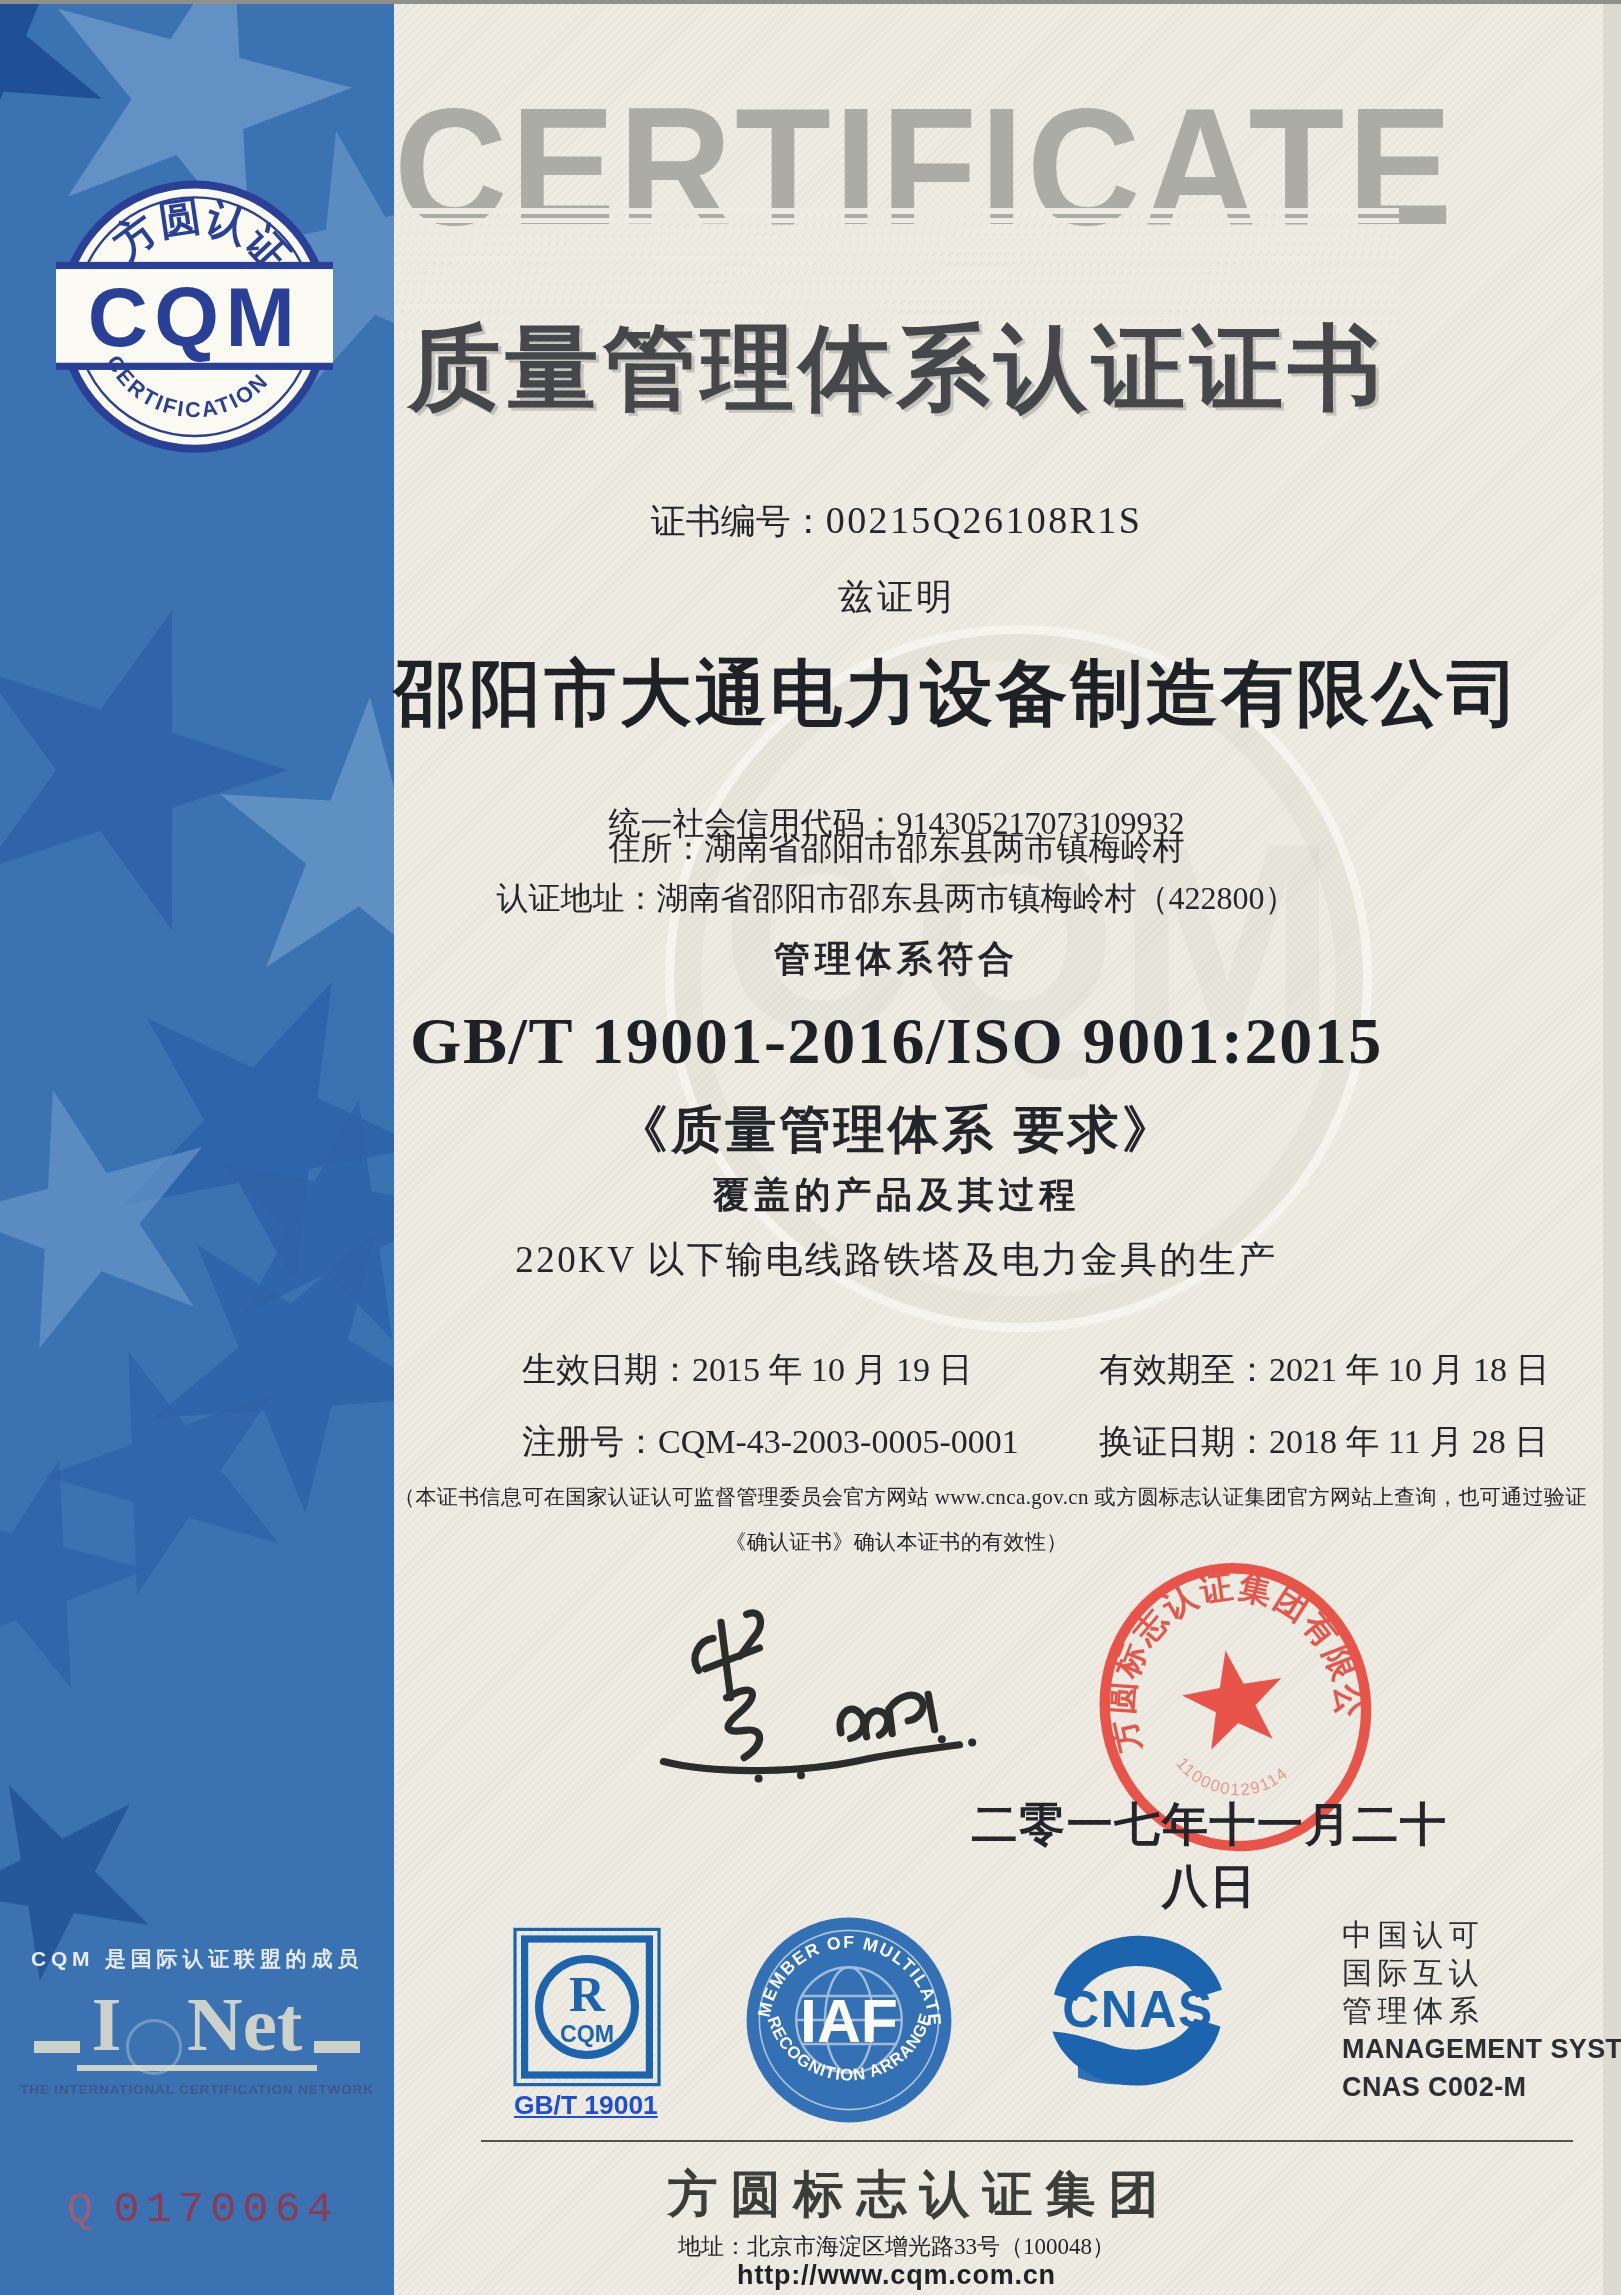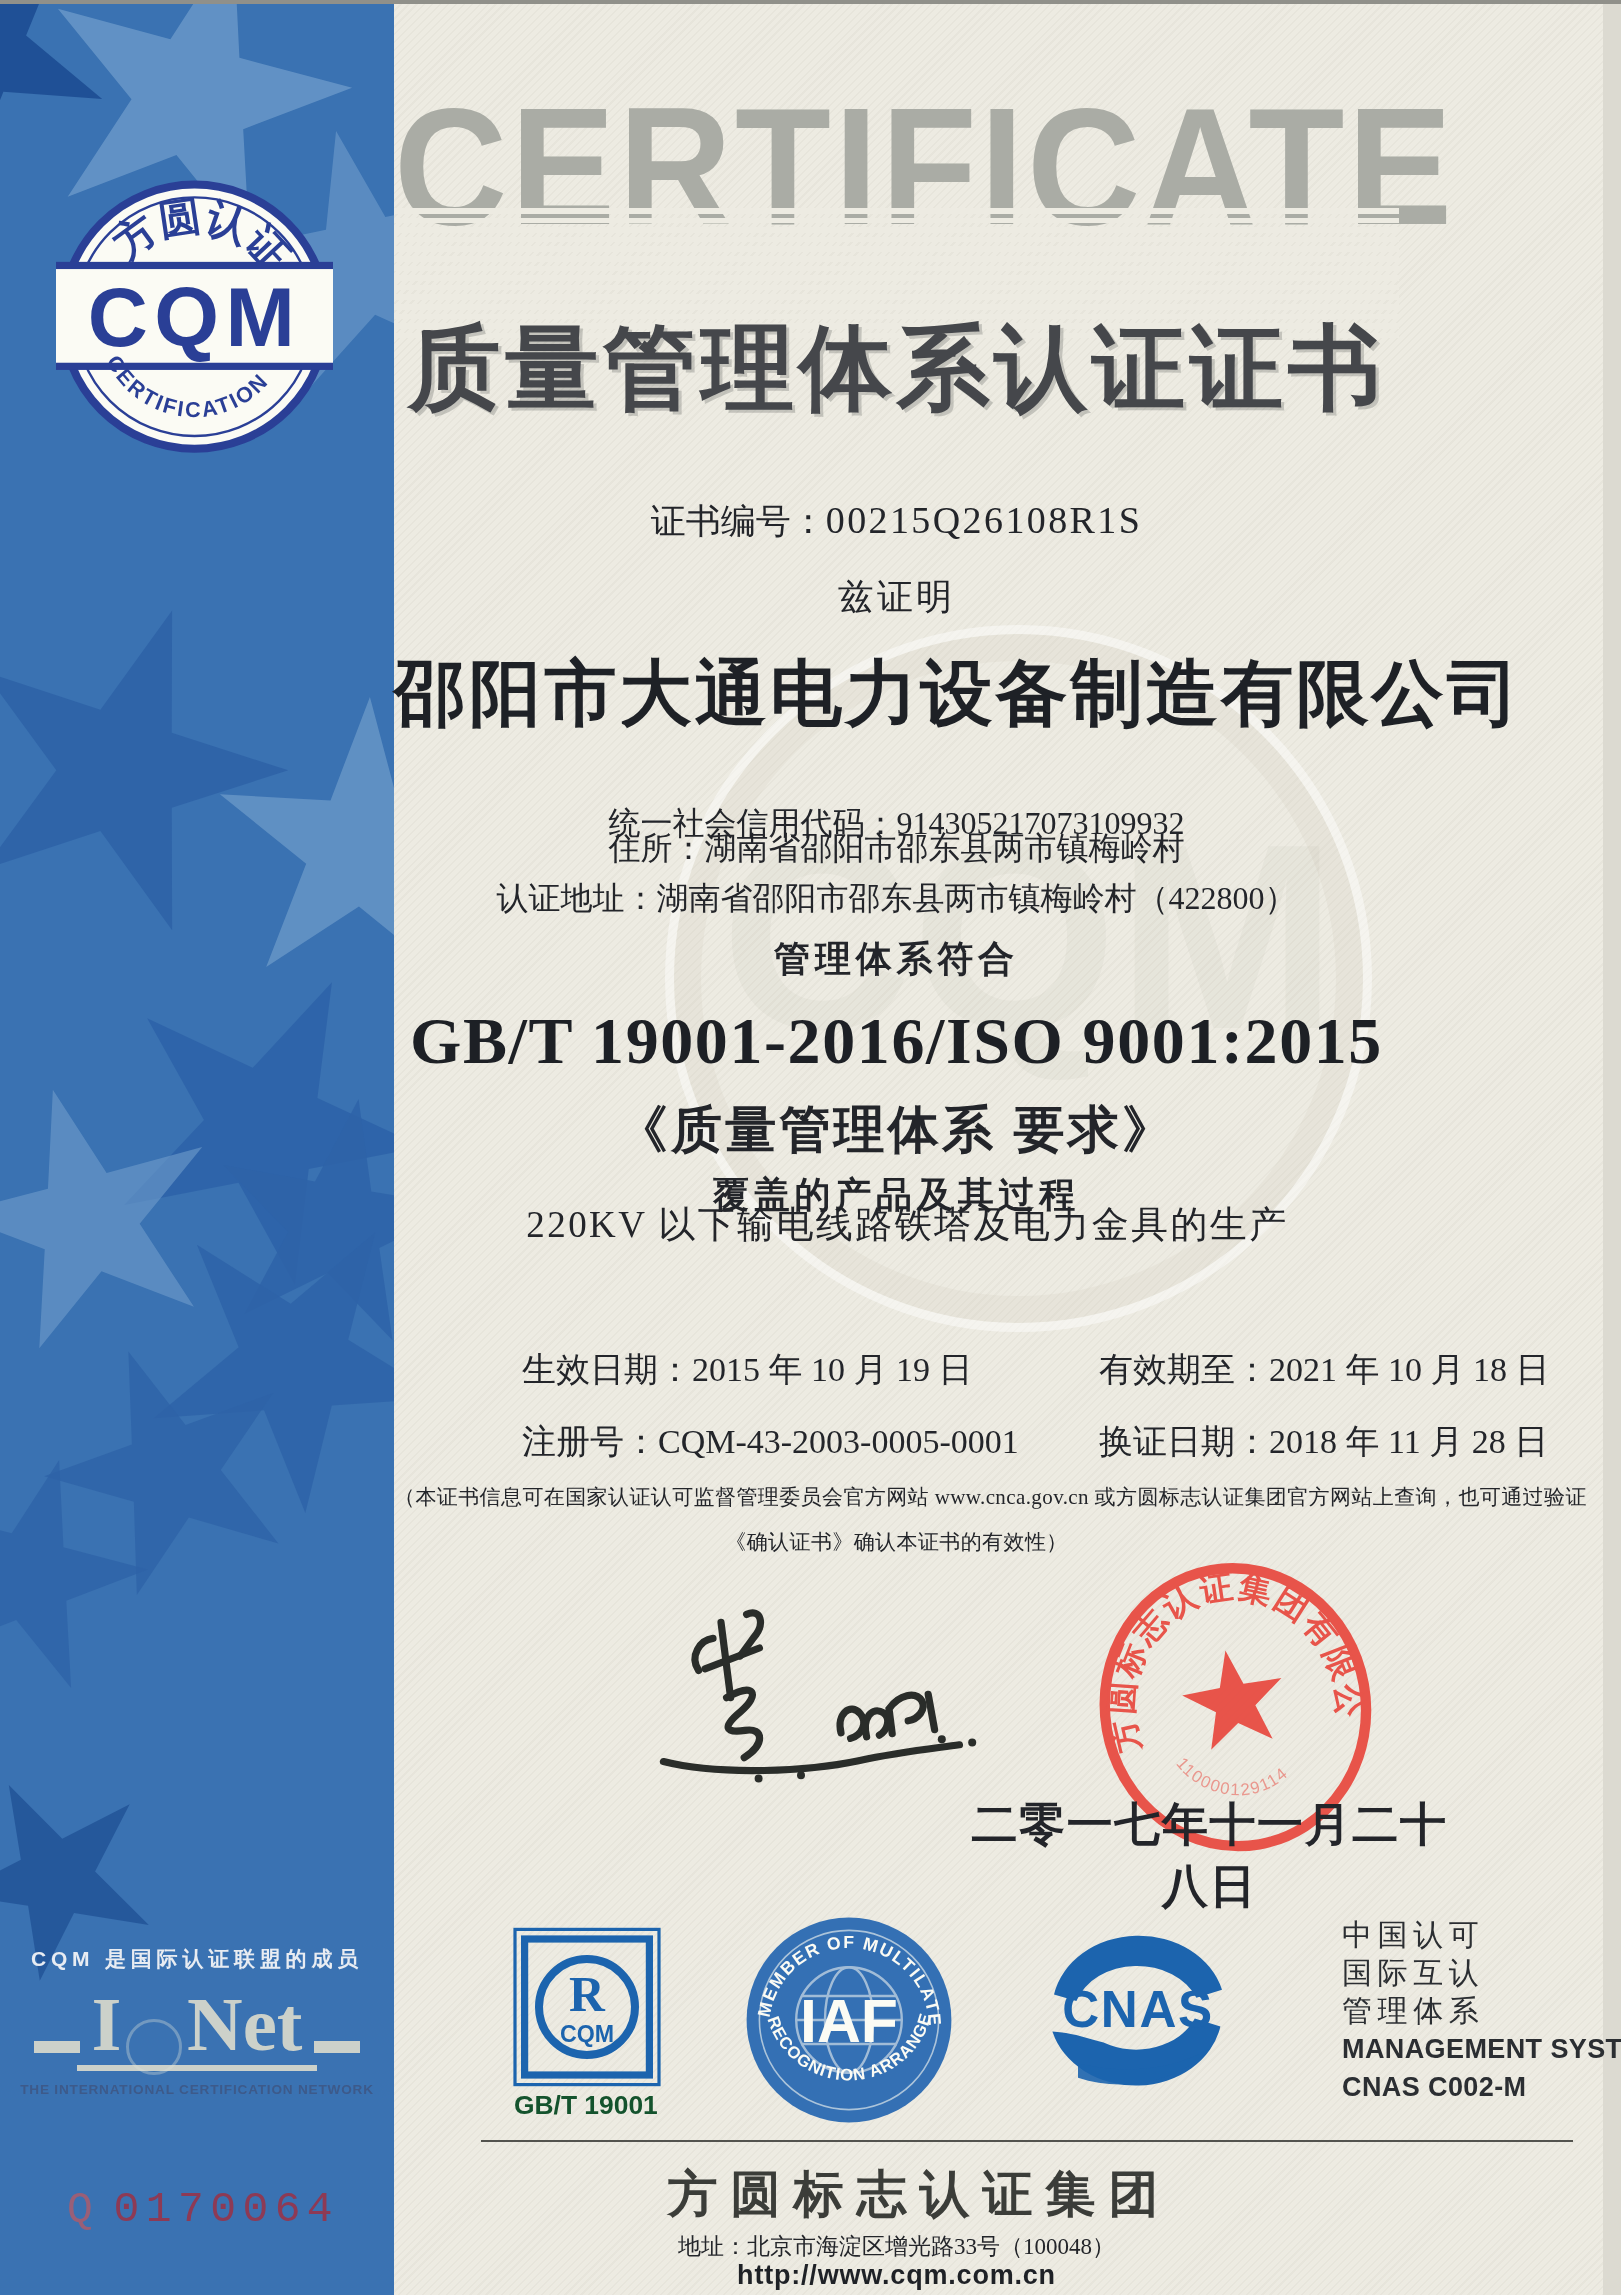--- a/index.html
+++ b/index.html
@@ -47,34 +47,34 @@
   .cert-no .num{font-size:38px;letter-spacing:2.4px;}
   .certify{top:573px;font-size:36px;letter-spacing:3.2px;}
   .company{top:646px;font-size:72px;font-weight:600;letter-spacing:3.2px;color:#1e2126;}
   .credit{top:802px;font-size:32px;}
   .addr{top:827px;font-size:32px;}
   .cert-addr{top:877px;font-size:32px;}
   .conform{top:935px;font-family:"Liberation Sans",sans-serif;font-weight:bold;font-size:36px;letter-spacing:4.8px;}
   .standard{top:1003px;font-family:"Liberation Serif",serif;font-weight:bold;font-size:66px;letter-spacing:1.6px;color:#1d2025;}
   .standard-name{top:1096px;font-family:"Liberation Sans",sans-serif;font-weight:bold;font-size:51px;letter-spacing:3.2px;}
   .scope-label{top:1171px;font-family:"Liberation Sans",sans-serif;font-weight:bold;font-size:36px;letter-spacing:4.8px;}
-  .scope{top:1200px;font-size:37px;letter-spacing:2.4px;margin-left:11px;}
+  .scope{top:1235px;font-size:37px;letter-spacing:2.4px;}
   .date-cell{position:absolute;font-size:34px;z-index:4;white-space:nowrap;}
   .fine-print{top:1483px;font-size:21px;letter-spacing:0.4px;}
   .fine-print2{top:1528px;font-size:21px;letter-spacing:0.4px;}
   .issue-date{position:absolute;left:953px;top:1794px;width:513px;text-align:center;
         font-size:46px;font-weight:600;letter-spacing:1.6px;z-index:6;}
 
   .signature-svg{position:absolute;left:649px;top:1592px;z-index:5;}
   .seal-svg{position:absolute;left:1065px;top:1528px;z-index:5;}
 
   
   .cqm-mark-svg{position:absolute;left:511px;top:1927px;z-index:4;}
   .cqm-mark-label{position:absolute;left:514px;top:2090px;font-family:"Liberation Sans",sans-serif;
-        font-weight:bold;font-size:26.4px;color:#14532d;z-index:4;}
+        font-weight:bold;font-size:26.4px;color:#1d4ed8;z-index:4;text-decoration:underline;}
   .iaf-svg{position:absolute;left:745px;top:1916px;z-index:4;}
   .cnas-svg{position:absolute;left:1030px;top:1921px;z-index:4;}
   .accred{position:absolute;left:1342px;top:1916px;z-index:4;}
   .accred div{height:38px;line-height:38px;white-space:nowrap;color:#2b2e32;}
   .accred .cjk{font-family:"Liberation Sans",sans-serif;font-size:30px;letter-spacing:5.6px;}
   .accred .lat{font-family:"Liberation Sans",sans-serif;font-weight:bold;font-size:27px;letter-spacing:0.4px;}
 
   .divider{position:absolute;left:481px;top:2140px;width:1092px;height:2.4px;background:#53534e;z-index:4;}
   .org-name{top:2161px;font-weight:bold;font-size:50px;letter-spacing:13px;color:#3b3d39;padding-left:23px;}
   .org-addr{top:2231px;font-size:23px;}

